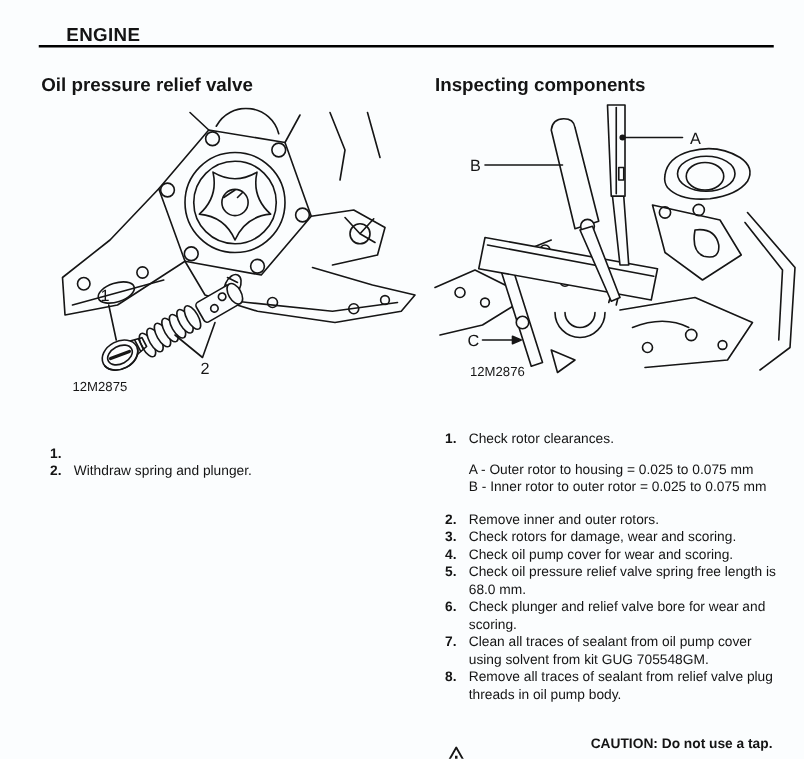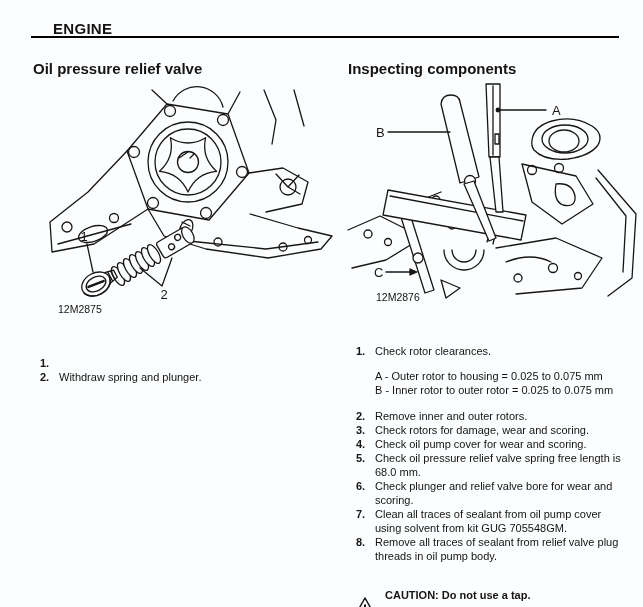--- a/index.html
+++ b/index.html
@@ -36,21 +36,21 @@
   .step .num { flex:none; width:19px; font-weight:bold; }
   .step .txt { width:246px; }
   .details { margin-left:19px; width:246px;margin-top:11px; }
   .step.has-details { display:block; }
   .step.has-details .main { display:flex; }
   .gap-after { margin-bottom:12px; }
   .caution {
     position:absolute; left:348px; top:588px; width:270px;
   }
   .caution-text {
-    margin-left:37px; font-size:11px; font-weight:bold; line-height:14px;
+    margin-left:37px; font-size:11px; font-weight:bold; line-height:14px;text-align:right;
   }
   .warning-triangle {
     position:absolute; left:5px; top:8px;
   }
 </style>
 </head>
 <body>
 
 <h1 class="page-title">ENGINE</h1>
 <div class="title-rule"></div>

